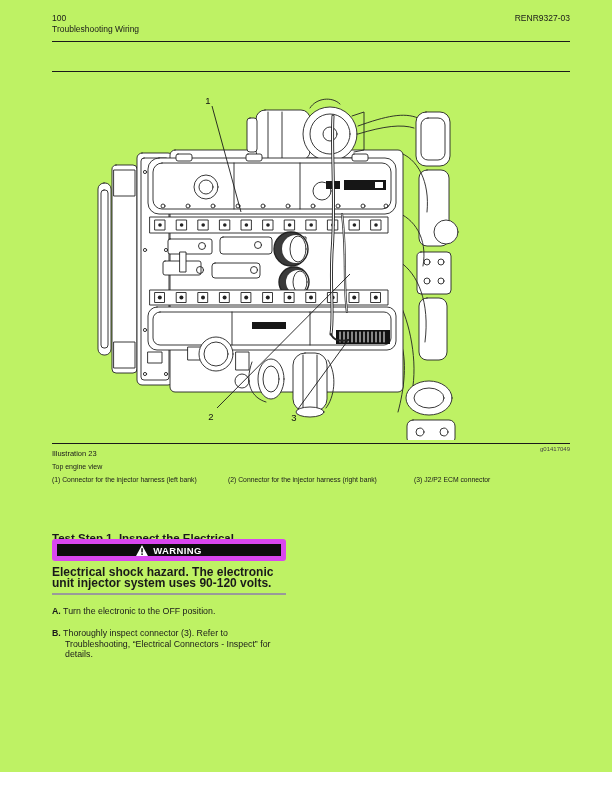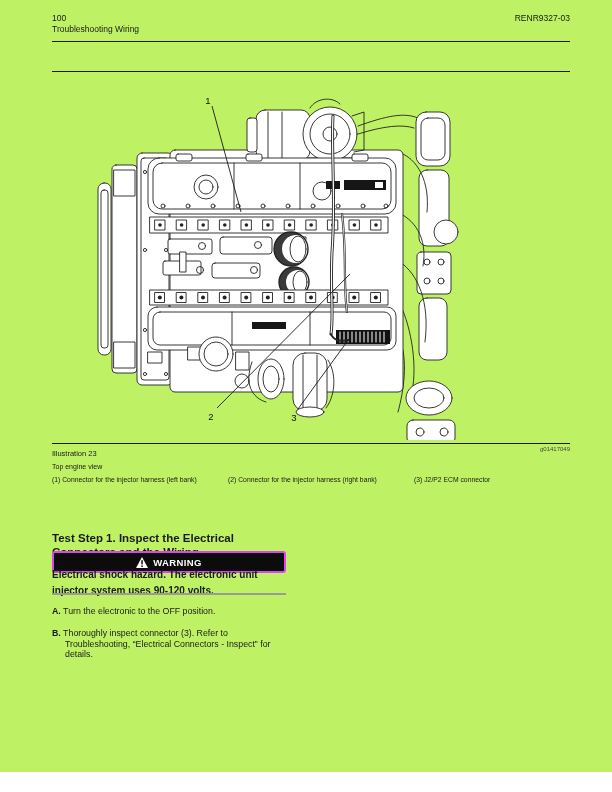--- a/index.html
+++ b/index.html
@@ -16,25 +16,25 @@
   .fig-code{position:absolute;right:42px;top:446px;font-size:6px;color:#444;}
   .fig-view{position:absolute;left:52px;top:463px;font-size:7px;}
   .cap{position:absolute;top:476px;font-size:6.8px;line-height:8.6px;
        padding-left:11px;text-indent:-11px;}
   .cap1{left:52px;width:162px;}
   .cap2{left:228px;width:166px;}
   .cap3{left:414px;width:152px;}
   .tstep-heading{position:absolute;left:52px;top:516px;width:248px;
        font-size:11.5px;line-height:13.5px;font-weight:bold;margin-top:16px;}
   .warn-banner{position:absolute;left:52px;top:539px;width:234px;height:22px;
-       background:#0c0c0c;border:2px solid #d946ef;border-radius:3px;
-       display:flex;align-items:center;justify-content:center;gap:5px;box-sizing:border-box;margin-top:12px;}
+       background:#0c0c0c;border:5px solid #d946ef;border-radius:3px;
+       display:flex;align-items:center;justify-content:center;gap:5px;box-sizing:border-box;}
   .warn-banner span{color:#fff;font-size:9.5px;font-weight:bold;letter-spacing:.4px;}
   .warn-text{position:absolute;left:52px;top:567px;width:236px;
-       font-size:10px;line-height:16px;font-weight:bold;}
+       font-size:12px;line-height:11px;font-weight:bold;}
   .warn-sep{position:absolute;left:52px;top:593px;width:234px;height:2px;background:#9a9a9a;}
   .steps{position:absolute;left:52px;top:606px;width:242px;font-size:8.8px;line-height:10.8px;}
   .step{padding-left:13px;text-indent:-13px;margin-bottom:11px;}
   .step b{font-weight:bold;}
 </style>
 </head>
 <body>
 
 <div class="page">
 

